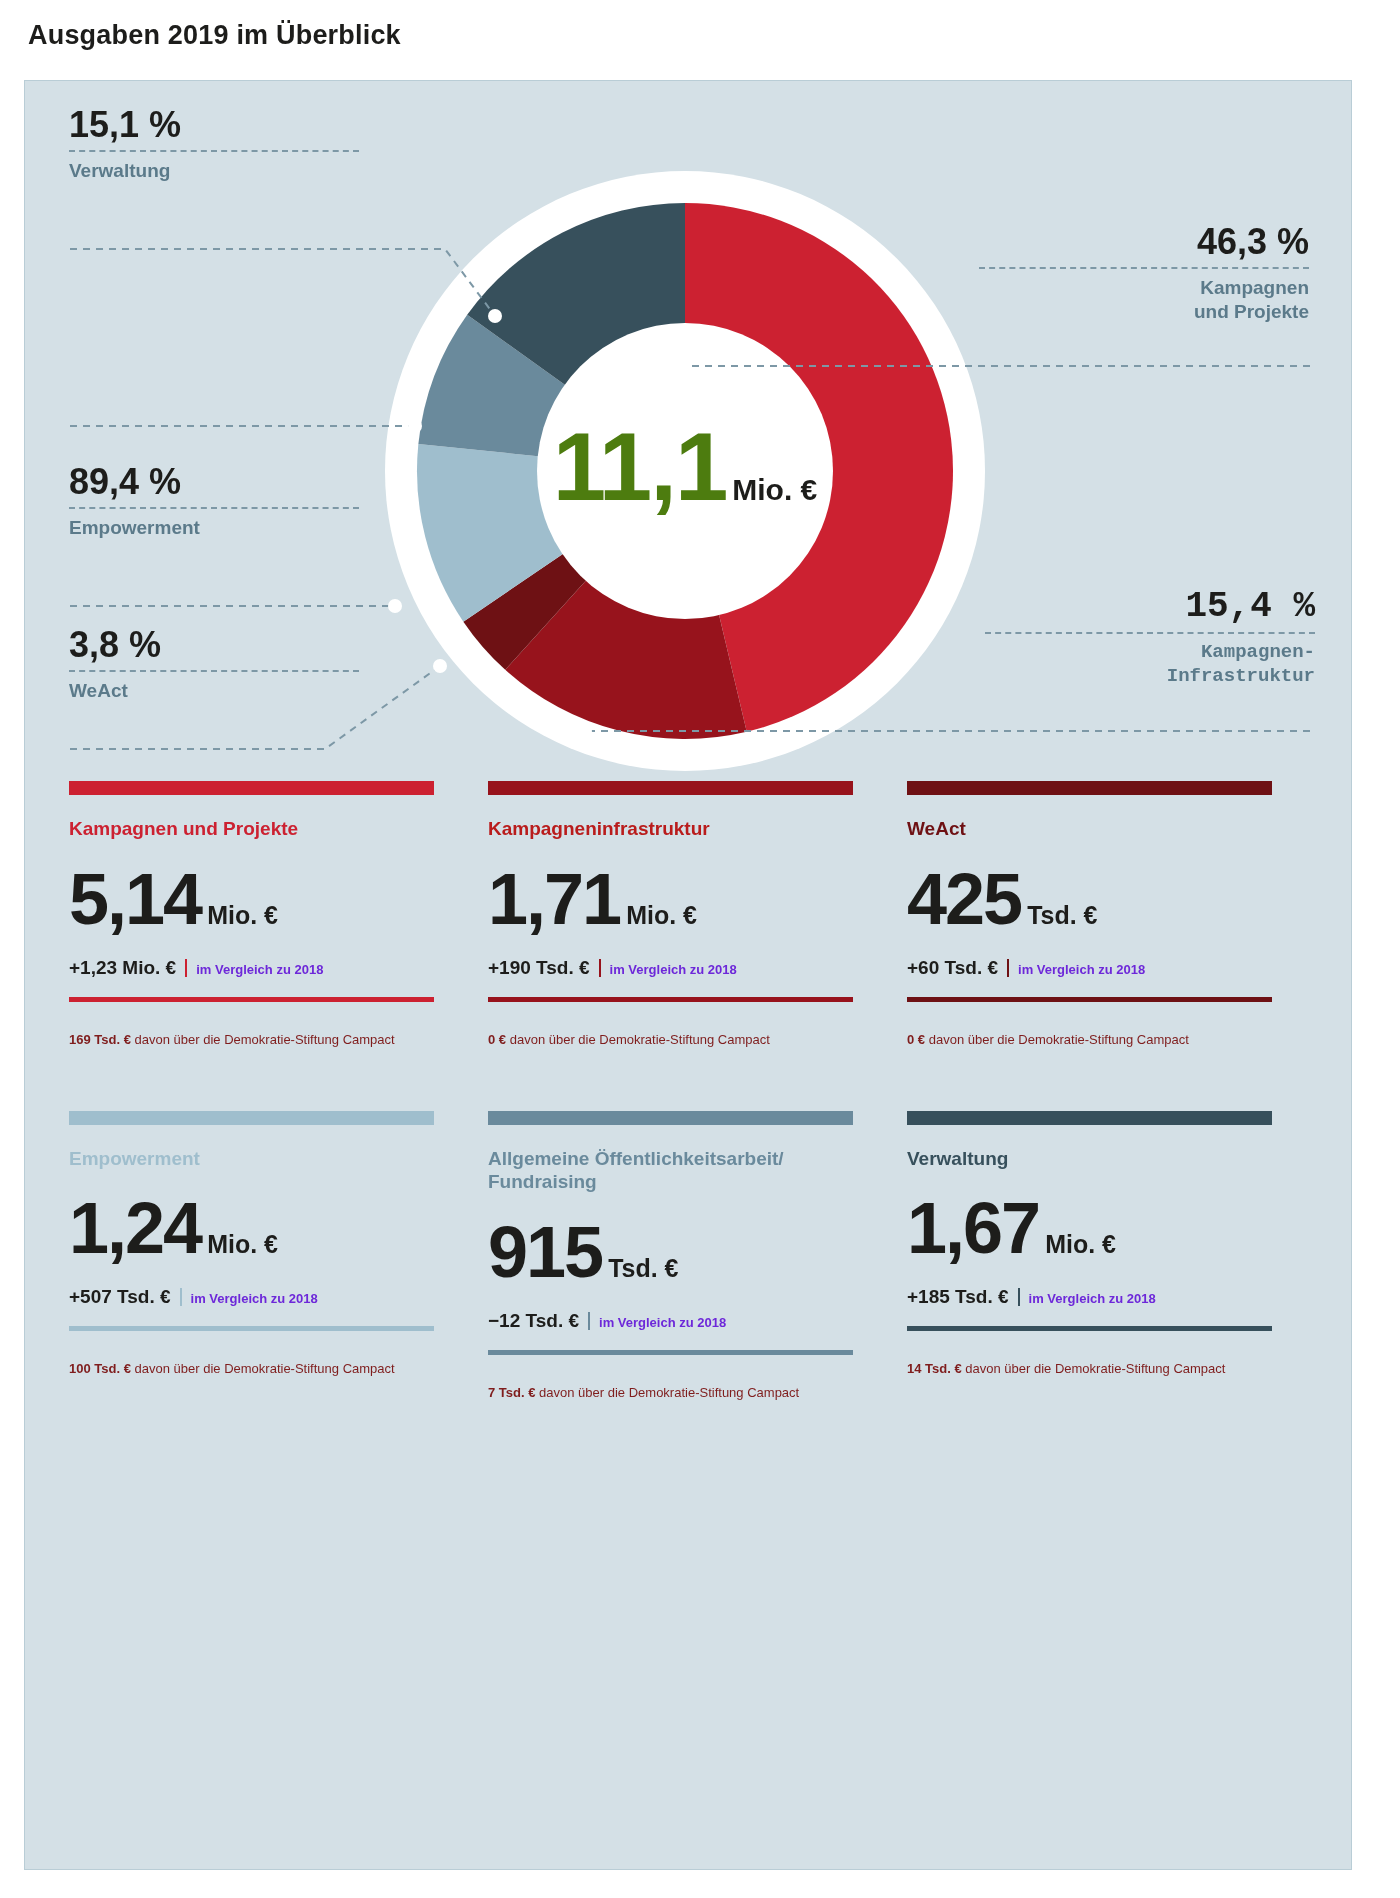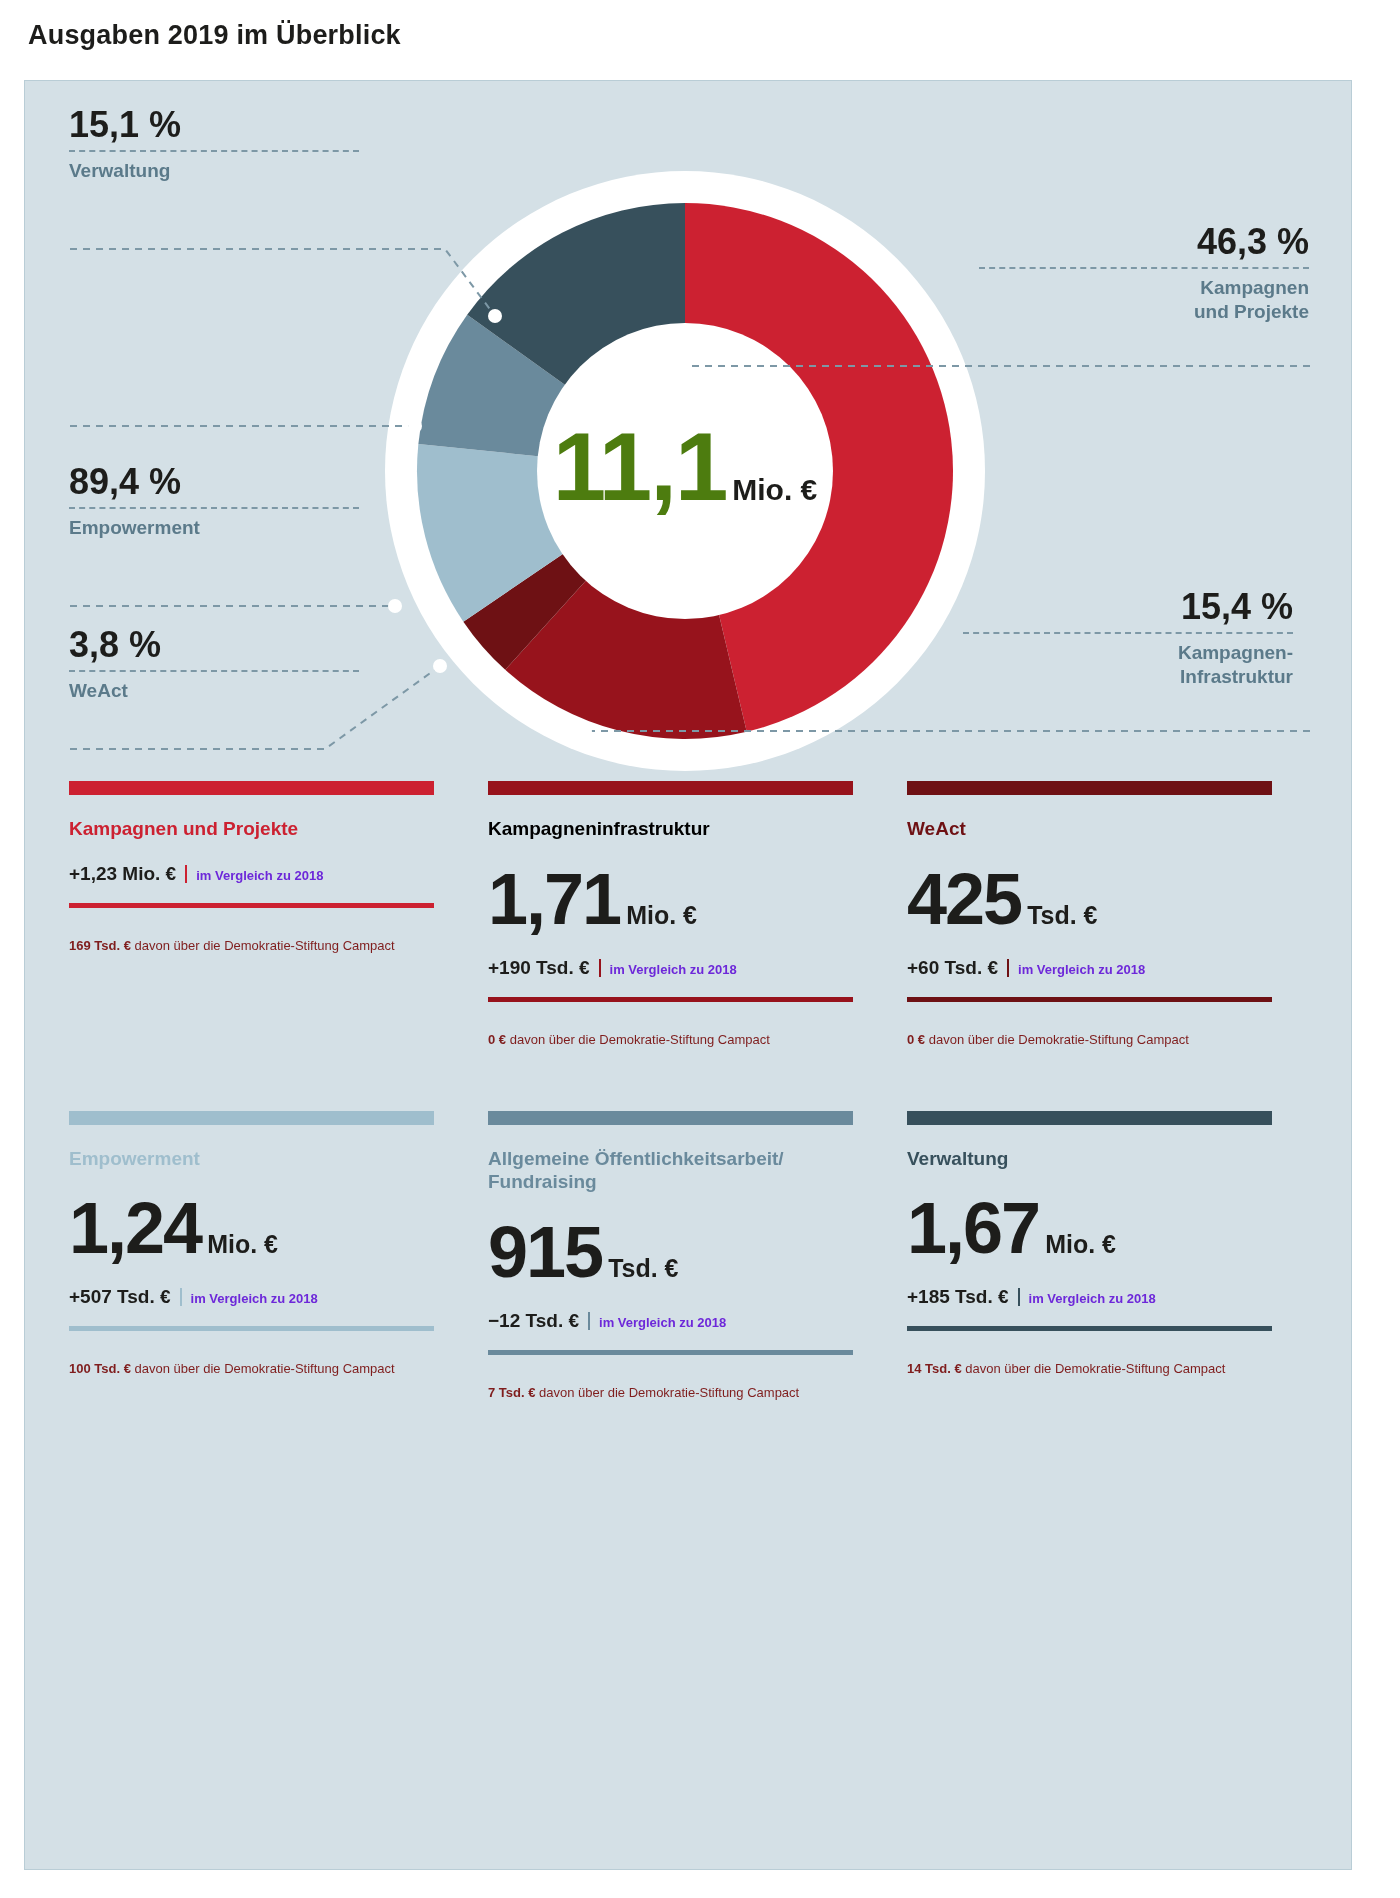--- a/index.html
+++ b/index.html
@@ -175,39 +175,40 @@
       <div class="cat">WeAct</div>
     </div>
 
     <div class="callout right" style="right:42px;top:142px;width:330px;">
       <div class="pct">46,3 %</div>
       <div class="rule"></div>
       <div class="cat" style="white-space:pre-line;">Kampagnen
 und Projekte</div>
     </div>
 
-    <div class="callout right" style="right:58px;top:507px;width:330px;">
+    <div class="callout right" style="right:36px;top:507px;width:330px;font-family:Liberation Mono, monospace;">
       <div class="pct">15,4 %</div>
       <div class="rule"></div>
       <div class="cat" style="white-space:pre-line;">Kampagnen-
 Infrastruktur</div>
     </div>
 
     <div class="cards">
       <div class="card-row" id="card-row-1">
           <div class="card">
             <div class="bar" style="background: rgb(204, 33, 49);"></div>
             <div class="cname" style="color: rgb(204, 33, 49);">Kampagnen und Projekte</div>
+            <div class="value"><span class="num">5,14</span><span class="vunit">Mio. €</span></div>
             <div class="delta"><span class="d">+1,23 Mio. €</span><span class="sep" style="background: rgb(204, 33, 49);"></span><span class="cmp">im Vergleich zu 2018</span></div>
             <div class="divider" style="background: rgb(204, 33, 49);"></div>
             <div class="note"><b>169 Tsd. €</b><span> davon über die Demokratie-Stiftung Campact</span></div>
           </div>
           <div class="card">
             <div class="bar" style="background: rgb(151, 19, 28);"></div>
-            <div class="cname" style="color: #000000;">Kampagneninfrastruktur</div>
+            <div class="cname" style="color: #b91c1c;">Kampagneninfrastruktur</div>
             <div class="value"><span class="num">1,71</span><span class="vunit">Mio. €</span></div>
             <div class="delta"><span class="d">+190 Tsd. €</span><span class="sep" style="background: rgb(151, 19, 28);"></span><span class="cmp">im Vergleich zu 2018</span></div>
             <div class="divider" style="background: rgb(151, 19, 28);"></div>
             <div class="note"><b>0 €</b><span> davon über die Demokratie-Stiftung Campact</span></div>
           </div>
           <div class="card">
             <div class="bar" style="background: rgb(110, 17, 20);"></div>
             <div class="cname" style="color: rgb(110, 17, 20);">WeAct</div>
             <div class="value"><span class="num">425</span><span class="vunit">Tsd. €</span></div>
             <div class="delta"><span class="d">+60 Tsd. €</span><span class="sep" style="background: rgb(110, 17, 20);"></span><span class="cmp">im Vergleich zu 2018</span></div>

